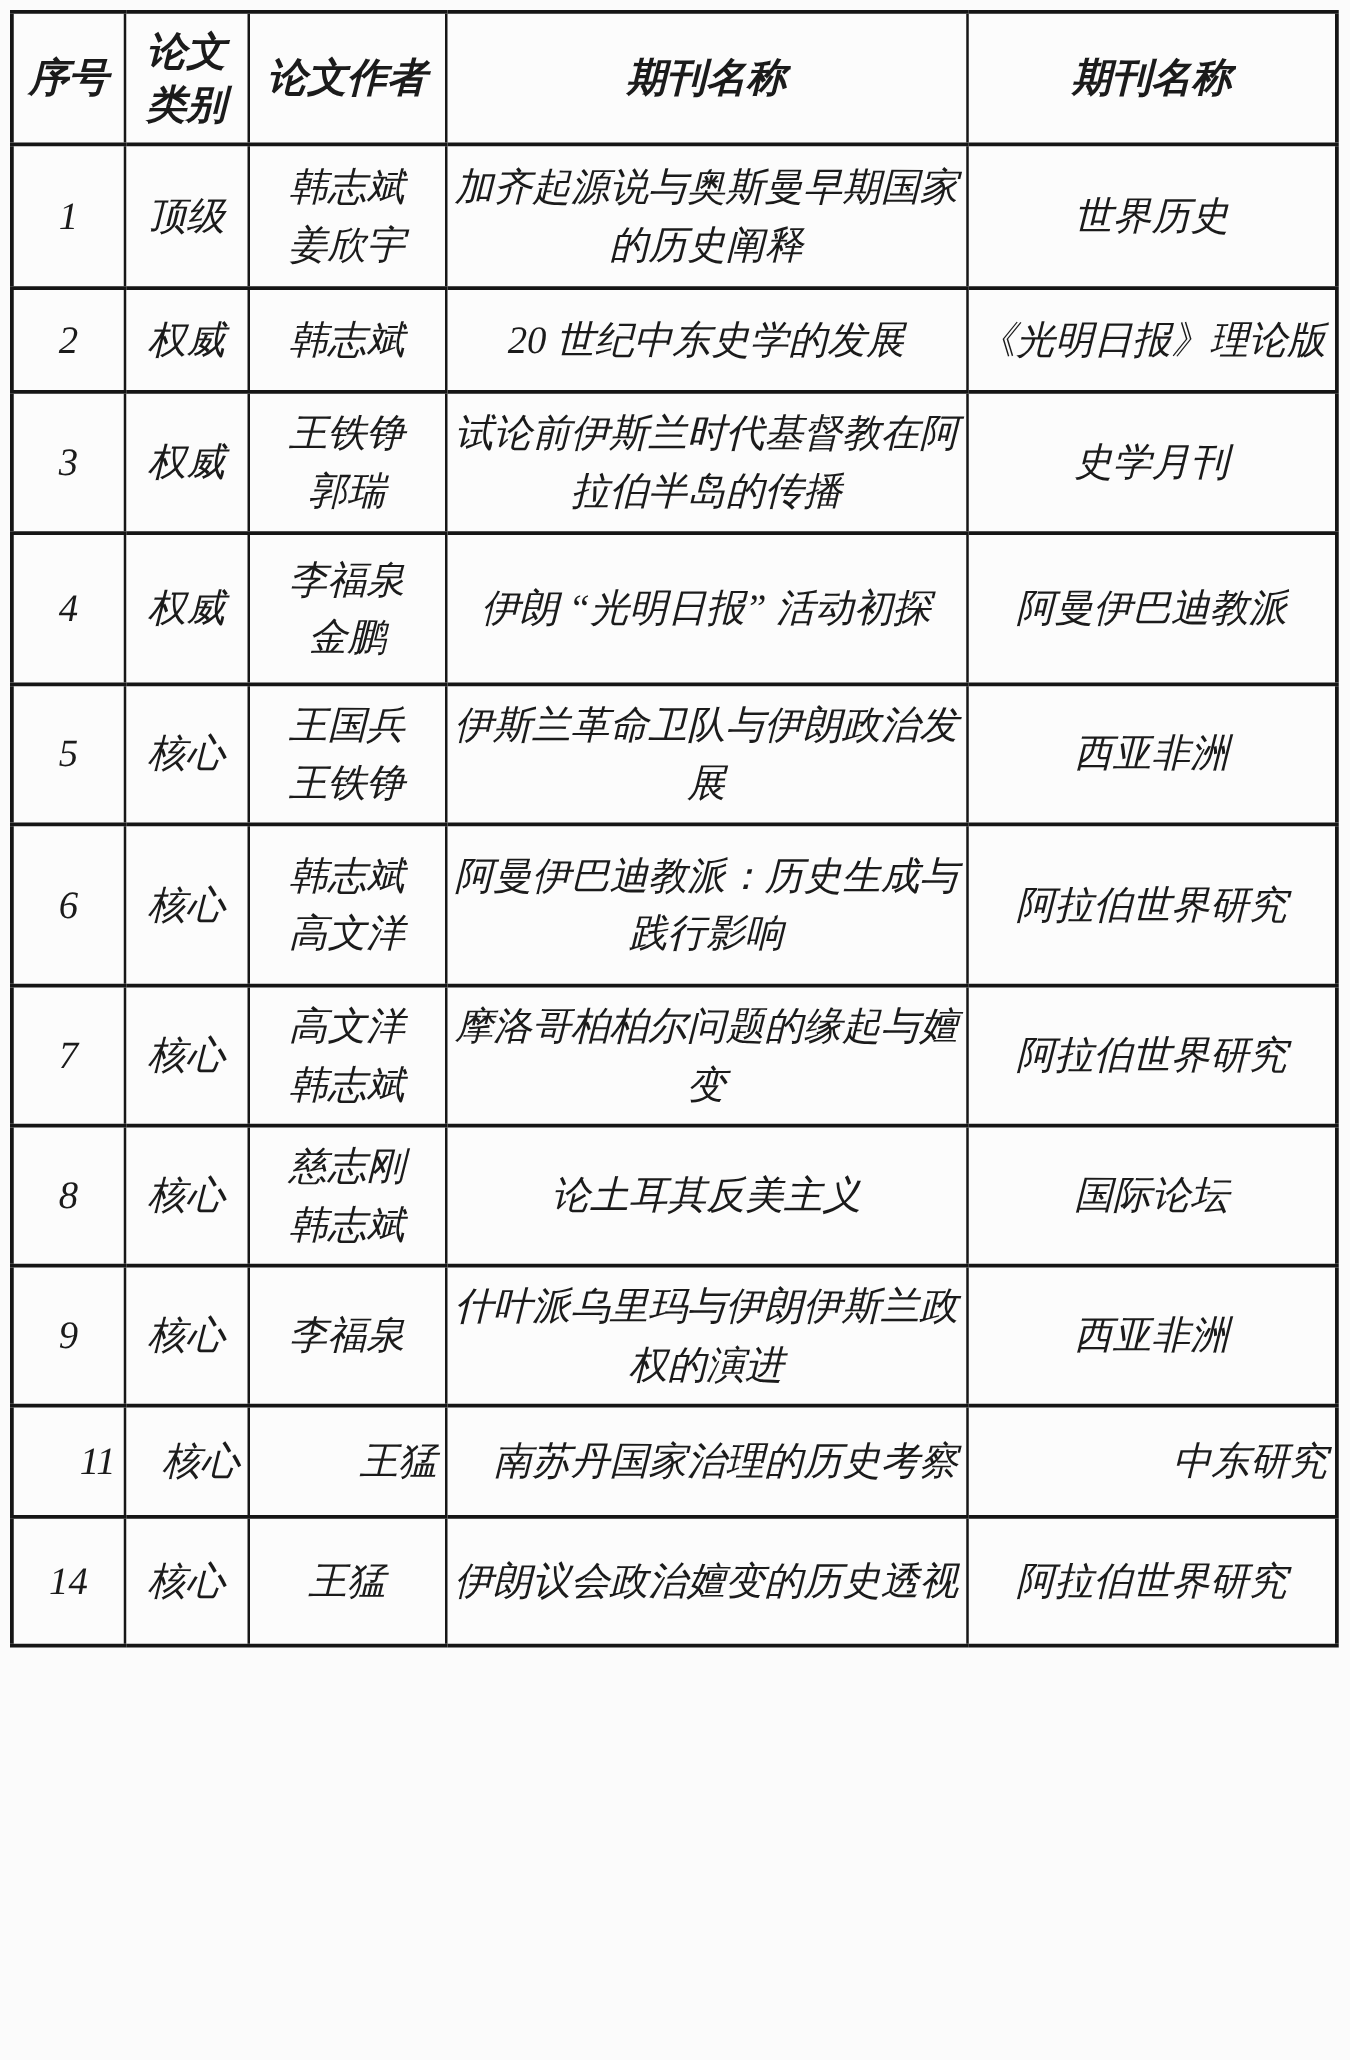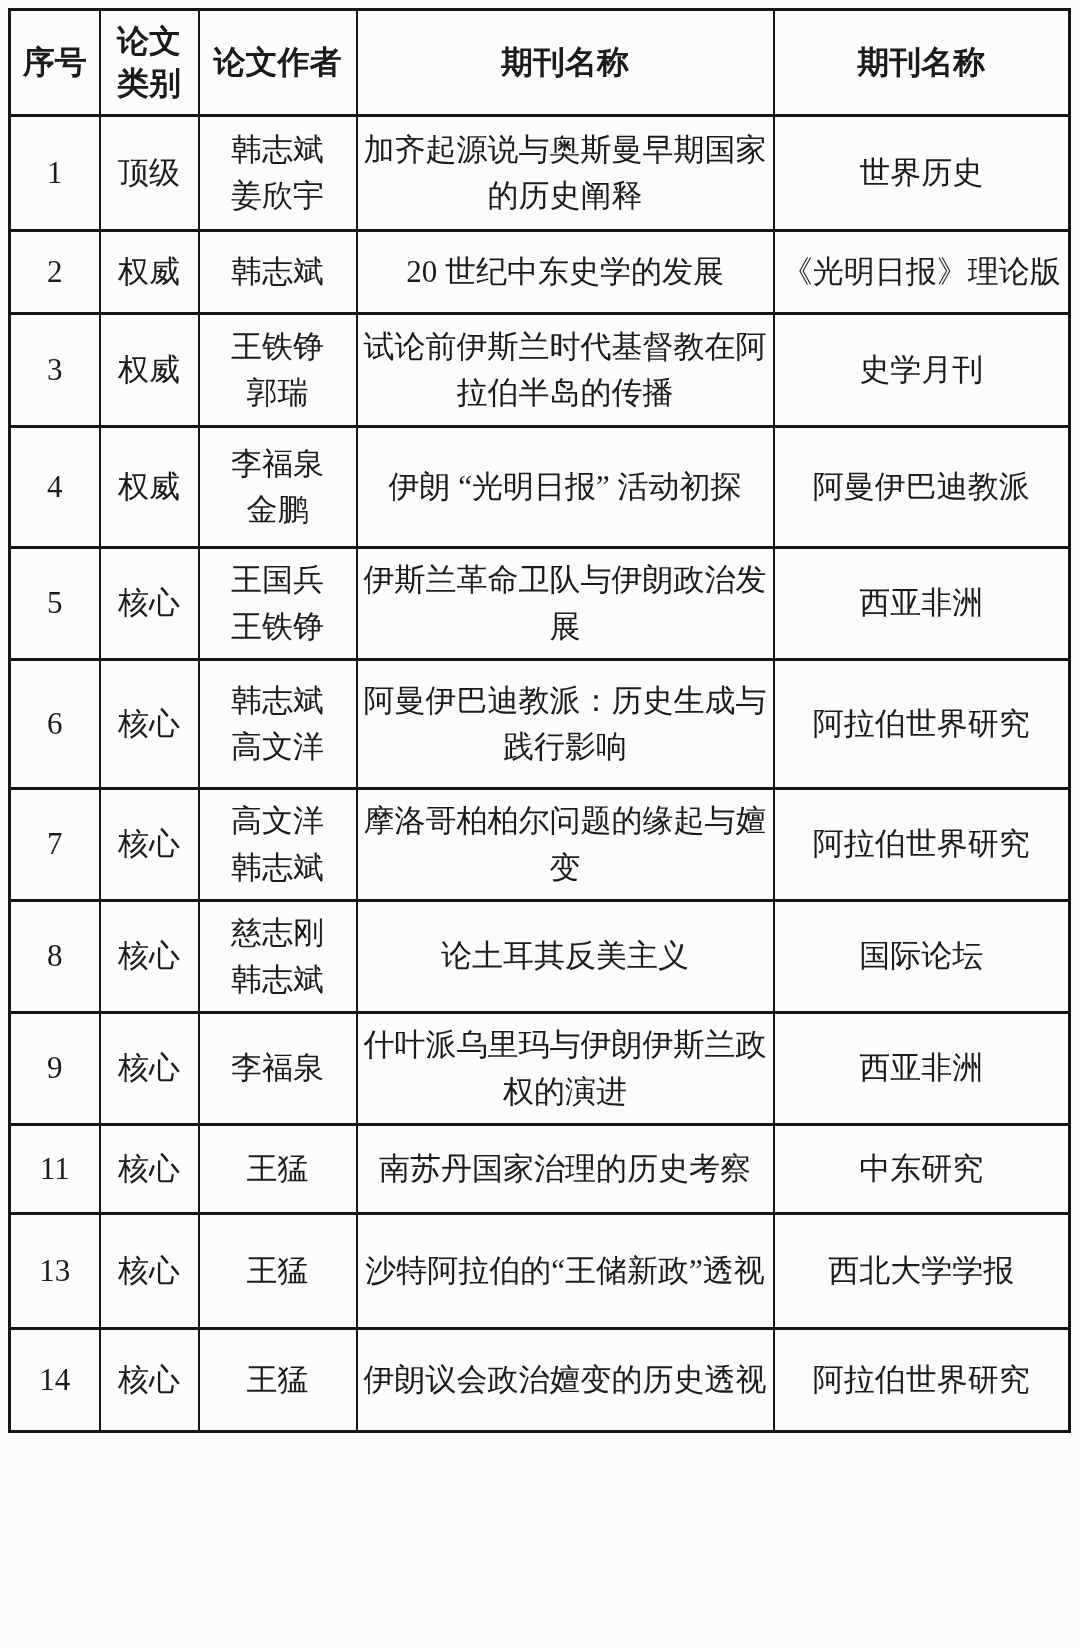--- a/index.html
+++ b/index.html
@@ -11,20 +11,21 @@
     overflow: hidden;
     font-family: "Liberation Serif", "DejaVu Serif", serif;
     color: #1b1b1b;
   }
   .page {
     position: absolute;
     top: 0; left: 0;
     width: 1080px;
     height: 1648px;
     background: #fbfbfb;
+    font-style: italic;
   }
   table.papers {
     position: absolute;
     top: 8px;
     left: 8px;
     width: 1060px;
     border-collapse: collapse;
     table-layout: fixed;
     background: #fcfcfc;
   }
@@ -67,21 +68,21 @@
   tr[data-row="0"]  td { height: 96px; }
   tr[data-row="1"]  td { height: 64px; }
   tr[data-row="2"]  td { height: 94px; }
   tr[data-row="3"]  td { height: 102px; }
   tr[data-row="4"]  td { height: 84px; }
   tr[data-row="5"]  td { height: 110px; }
   tr[data-row="6"]  td { height: 88px; }
   tr[data-row="7"]  td { height: 90px; }
   tr[data-row="8"]  td { height: 86px; }
   tr[data-row="9"]  td { height: 94px; }
-  tr[data-row="10"] td { height: 70px; }
+  tr[data-row="10"] td { height: 70px; text-align: right; }
   tr[data-row="11"] td { height: 96px; }
   tr[data-row="12"] td { height: 96px; }
   tr[data-row="13"] td { height: 84px; }
 </style>
 </head>
 <body>
 
 <div class="page">
   <table class="papers">
     <colgroup>
@@ -171,27 +172,20 @@
         <td class="title">什叶派乌里玛与伊朗伊斯兰政权的演进</td>
         <td>西亚非洲</td>
       </tr>
       <tr data-row="10">
         <td>11</td>
         <td>核心</td>
         <td class="authors">王猛</td>
         <td class="title">南苏丹国家治理的历史考察</td>
         <td>中东研究</td>
       </tr>
-      <tr data-row="12">
-        <td>13</td>
-        <td>核心</td>
-        <td class="authors">王猛</td>
-        <td class="title">沙特阿拉伯的“王储新政”透视</td>
-        <td>西北大学学报</td>
-      </tr>
       <tr data-row="13">
         <td>14</td>
         <td>核心</td>
         <td class="authors">王猛</td>
         <td class="title">伊朗议会政治嬗变的历史透视</td>
         <td>阿拉伯世界研究</td>
       </tr>
 
     </tbody>
   </table>

